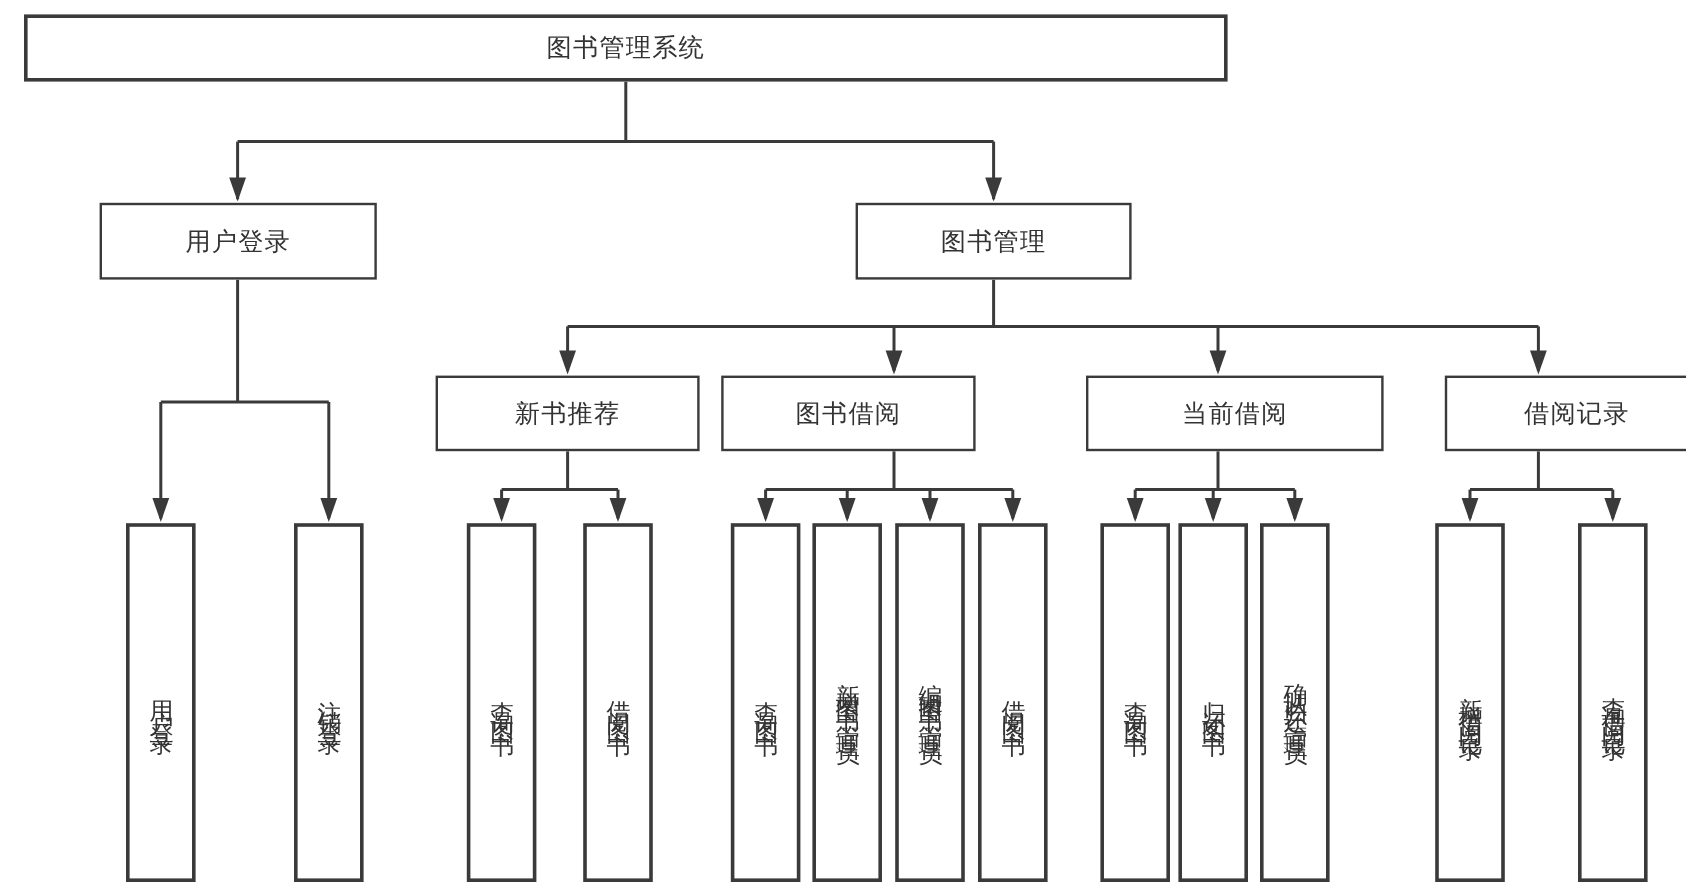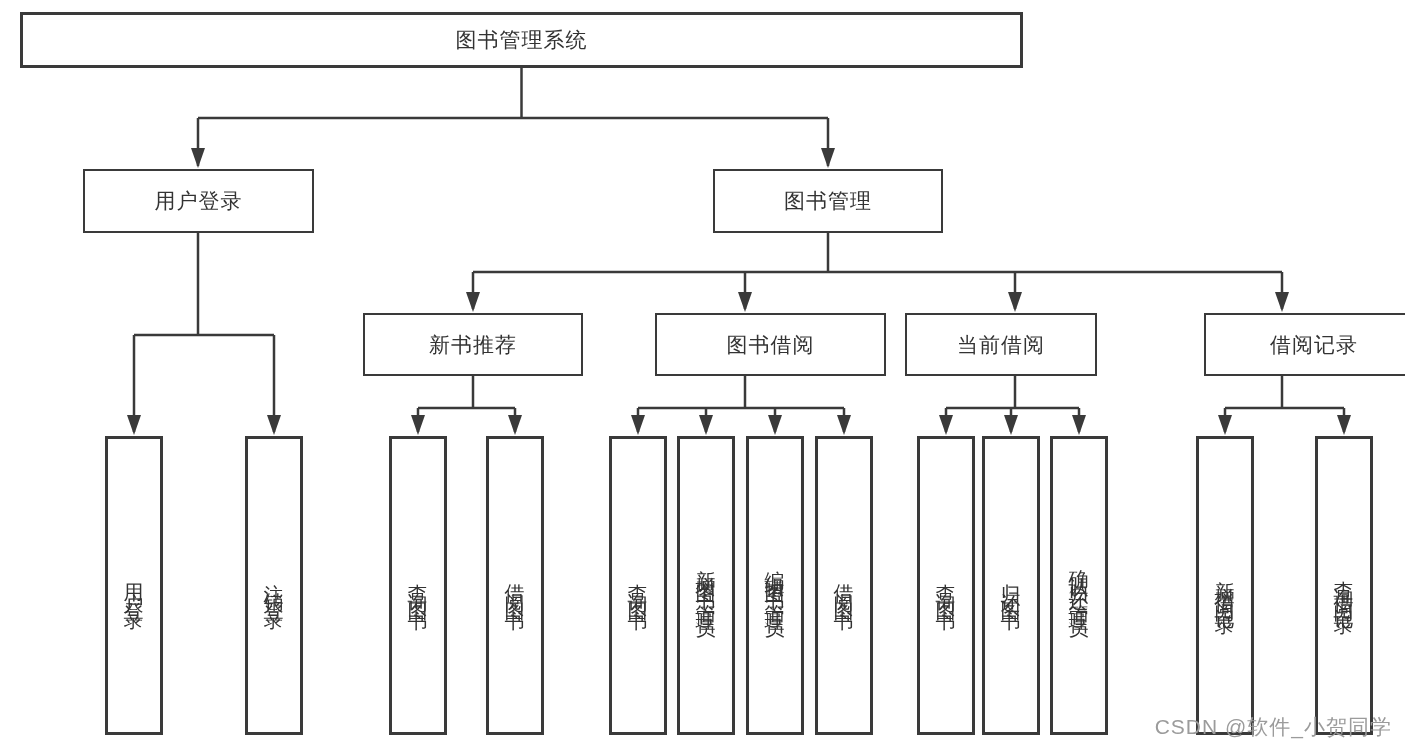--- a/index.html
+++ b/index.html
@@ -128,24 +128,24 @@
   <div class="node h-node" style="left:83px;top:169px;width:231px;">
     <span class="hlabel">用户登录</span>
   </div>
   <div class="node h-node" style="left:363px;top:313px;width:220px;height:63px;">
     <span class="hlabel">新书推荐</span>
   </div>
 
   <div class="node h-node" style="left:713px;top:169px;width:230px;">
     <span class="hlabel">图书管理</span>
   </div>
-  <div class="node h-node" style="left:655px;top:313px;width:231px;height:63px;">
+  <div class="node h-node" style="left:601px;top:313px;width:212px;height:63px;">
     <span class="hlabel">图书借阅</span>
   </div>
-  <div class="node h-node" style="left:905px;top:313px;width:192px;height:63px;">
+  <div class="node h-node" style="left:905px;top:313px;width:248px;height:63px;">
     <span class="hlabel">当前借阅</span>
   </div>
   <div class="node h-node" style="left:1172px;top:313px;width:220px;height:63px;margin-left:32px;">
     <span class="hlabel">借阅记录</span>
   </div>
 
   <div class="node leaf" style="left:105px;">
     <span class="vlabel">用户登录</span>
   </div>
   <div class="node leaf" style="left:245px;">
@@ -182,14 +182,13 @@
     <span class="vlabel long">确认归还（管理员）</span>
   </div>
 
   <div class="node leaf" style="left:1196px;">
     <span class="vlabel long">新增借阅记录</span>
   </div>
   <div class="node leaf" style="left:1315px;">
     <span class="vlabel long">查询借阅记录</span>
   </div>
 
-  <div class="watermark">CSDN @软件_小贺同学</div>
 </div>
 
 </body></html>

